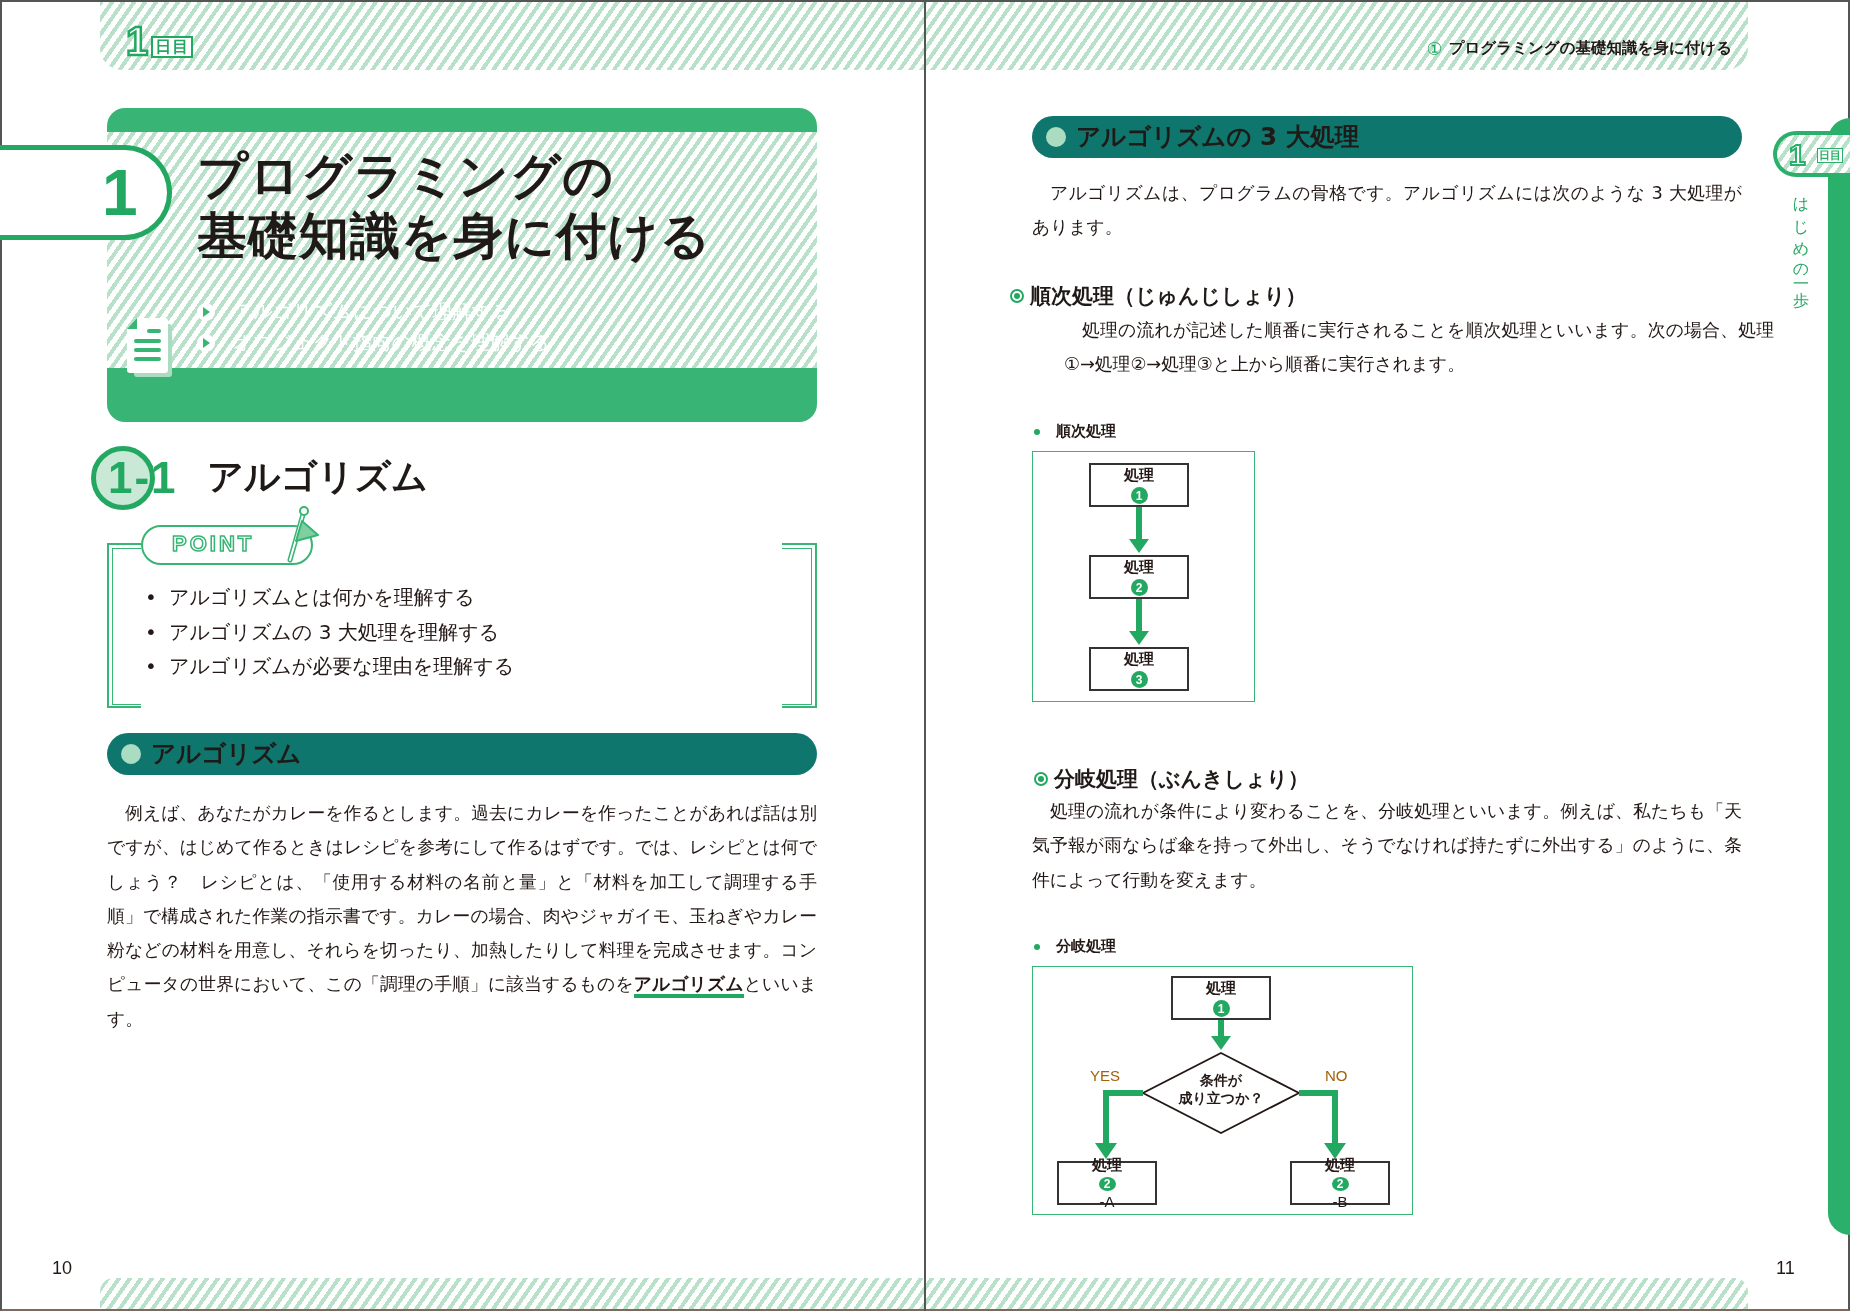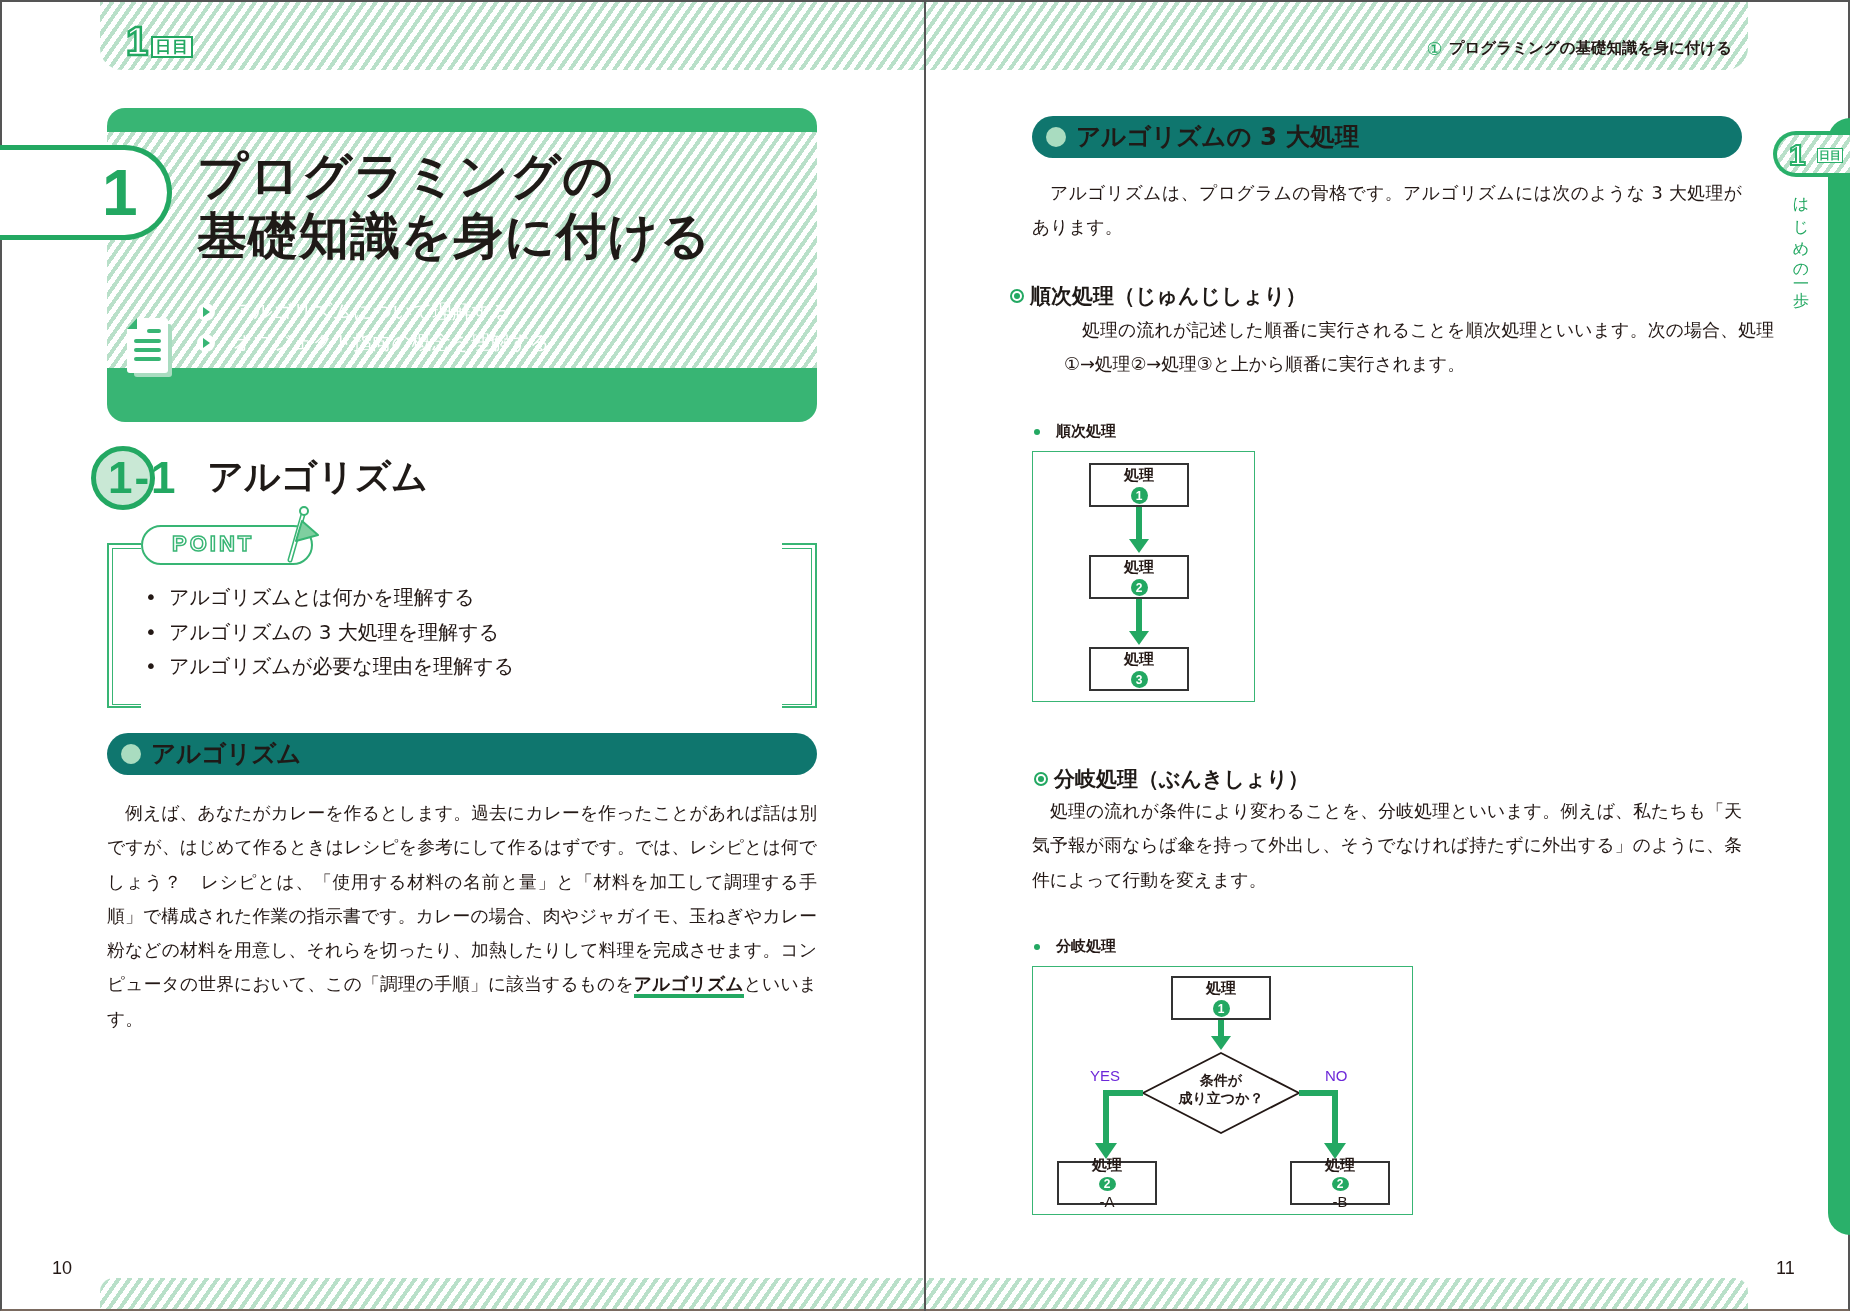--- a/index.html
+++ b/index.html
@@ -75,21 +75,21 @@
   .ring { width: 14px; height: 14px; border-radius: 50%; border: 2px solid #23a862; position: relative; background: #fff; }
   .ring::after { content: ""; position: absolute; left: 2px; top: 2px; width: 6px; height: 6px; border-radius: 50%; background: #23a862; }
 
   .fig-caption { position: absolute; display: flex; align-items: center; gap: 16px; font-size: 15px; font-weight: 700; color: #231815; }
   .fig-caption .gdot { width: 6px; height: 6px; border-radius: 50%; background: #23a862; }
 
   .diagram { position: absolute; border: 1.5px solid #38b574; background: #fff; }
   .pbox { position: absolute; border: 2px solid #333; background: #fff; display: flex; align-items: center; justify-content: center; gap: 2px; font-size: 15px; font-weight: 700; color: #231815; flex-direction: column; }
   .numc { display: inline-flex; width: 17px; height: 17px; border-radius: 50%; background: #23a862; color: #fff; font-size: 12px; align-items: center; justify-content: center; font-family: "Liberation Sans", sans-serif; font-weight: 700; }
   .garrow { position: absolute; }
-  .yn { position: absolute; font-family: "Liberation Sans", sans-serif; font-size: 15px; color: #6d28d9; }
+  .yn { position: absolute; font-family: "Liberation Sans", sans-serif; font-size: 15px; color: #a16207; }
 
   
   .side-tab-bar { position: absolute; left: 1828px; top: 118px; width: 22px; height: 1117px; background: #2ab06a; border-radius: 22px 0 0 22px; }
   .side-tab-badge { position: absolute; left: 1773px; top: 131px; width: 77px; height: 46px; border: 4px solid #2ab06a; border-right: none; border-radius: 23px 0 0 23px; }
   .side-tab-badge .bnum { position: absolute; left: 12px; top: 2px; font-family: "Liberation Sans", sans-serif; font-weight: 700; font-size: 30px; line-height: 36px; color: #fff; -webkit-text-stroke: 2px #2ab06a; }
   .side-tab-badge .bk { position: absolute; left: 40px; top: 13px; font-size: 11px; font-weight: 700; color: #2ab06a; border: 1.5px solid #2ab06a; padding: 0 1px; background: #fff; line-height: 13px; }
   .side-tab-text { position: absolute; left: 1790px; top: 186px; writing-mode: vertical-rl; font-size: 16px; letter-spacing: 4px; color: #23a862; }
 
   .page-num { position: absolute; top: 1258px; font-family: "Liberation Sans", sans-serif; font-size: 18px; color: #231815; }
 </style>

